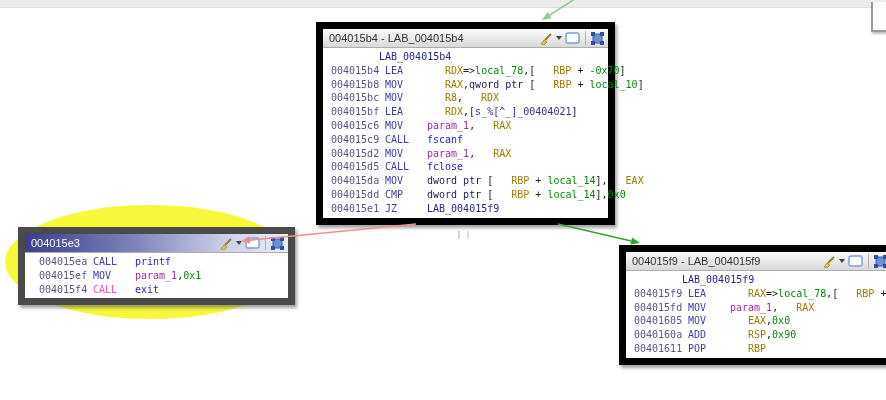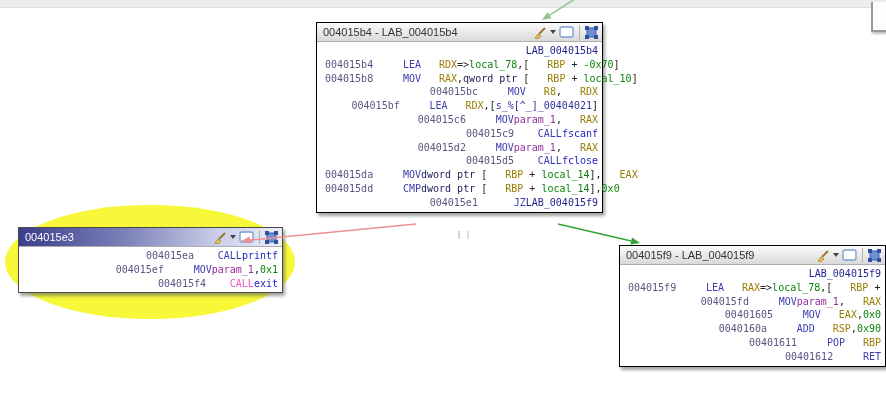--- a/index.html
+++ b/index.html
@@ -8,36 +8,36 @@
 
   .top-strip{position:absolute;left:0;top:0;width:886px;height:7px;background:#ececec;border-bottom:1px solid #dedede;}
   .partial-window-corner{position:absolute;right:0;top:2px;width:13px;height:28px;background:#fdfdfd;
     border-left:2px solid #9a9a9a;border-bottom:2px solid #9a9a9a;box-shadow:1px 2px 2px rgba(0,0,0,.25);}
 
   .highlight-ellipse{position:absolute;left:5px;top:205px;width:290px;height:114px;border-radius:50%;}
 
   .graph-artifact{position:absolute;left:458px;top:231px;width:7px;height:8px;
     border-left:2px solid #c9c9c9;border-right:2px solid #d6d6d6;opacity:.8;}
 
-  .block{position:absolute;background:#fff;border:1px solid #000000;
+  .block{position:absolute;background:#fff;border:7px solid #000000;
     box-shadow:2px 3px 3px rgba(90,90,90,.55);}
   .block.focused{border-color:#4a4a4a;}
 
   .titlebar{height:19px;display:flex;align-items:center;
     background:linear-gradient(#fbfbfb,#d9d9d9);border-bottom:1px solid #adadad;
     padding:0 4px 0 6px;box-sizing:border-box;}
   .block.focused .titlebar{background:linear-gradient(90deg,var(--titlebar-focused-start) 0%,#7a80b8 40%,#c9cde8 75%,var(--titlebar-focused-end) 100%);}
   .title-text{font-size:11px;color:#333;flex:1 1 auto;white-space:nowrap;overflow:hidden;}
   .block.focused .title-text{color:#fff;}
   .tb-icons{display:flex;align-items:center;gap:3px;flex:0 0 auto;}
   .tb-btn{display:flex;align-items:center;justify-content:center;cursor:pointer;}
   .caret{width:0;height:0;border-left:3px solid transparent;border-right:3px solid transparent;border-top:4px solid #444;}
   .tb-sep{width:1px;height:14px;background:#b0b0b0;margin:0 2px;}
 
-  .block-body{padding:2px 4px 2px 8px;box-sizing:border-box;text-align:right;}
+  .block-body{padding:2px 4px 2px 8px;box-sizing:border-box;}
   .row{height:13.8px;line-height:13.8px;white-space:nowrap;
     font-family:"DejaVu Sans Mono","Liberation Mono",monospace;font-size:10px;color:var(--plain);}
   .row .addr{display:inline-block;width:48px;margin-right:6px;color:var(--addr);}
   .row .mn{display:inline-block;width:42px;color:var(--mn);}
   .row .mn.t-pink{color:var(--mn-pink);}
   .row.hdr{text-indent:48px;color:var(--lab);}
   .t-p{color:var(--plain);} .t-reg{color:var(--reg);padding-left:18px;} .t-var{color:var(--var);}
   .t-param{color:var(--param);} .t-fn{color:var(--fn);} .t-lab{color:var(--lab);}
   .t-str{color:var(--str);} .t-kw{color:var(--kw);}
   .cursor{display:inline-block;width:2px;height:10px;background:var(--cursor);
@@ -168,21 +168,20 @@
         </span>
       </span>
     </div>
     <div class="block-body" style="padding-left: 8px;">
         <div class="row hdr">LAB_004015f9</div>
         <div class="row"><span class="addr">004015f9</span><span class="mn">LEA</span><span><span class="t-reg">RAX</span><span class="t-p">=&gt;</span><span class="t-var">local_78</span><span class="t-p">,[</span><span class="t-reg">RBP</span><span class="t-p"> + </span><span class="t-var">-0x70</span><span class="t-p">]</span></span></div>
         <div class="row"><span class="addr">004015fd</span><span class="mn">MOV</span><span><span class="t-param">param_1</span><span class="t-p">,</span><span class="t-reg">RAX</span></span></div>
         <div class="row"><span class="addr">00401605</span><span class="mn">MOV</span><span><span class="t-reg">EAX</span><span class="t-p">,</span><span class="t-var">0x0</span></span></div>
         <div class="row"><span class="addr">0040160a</span><span class="mn">ADD</span><span><span class="t-reg">RSP</span><span class="t-p">,</span><span class="t-var">0x90</span></span></div>
         <div class="row"><span class="addr">00401611</span><span class="mn">POP</span><span><span class="t-reg">RBP</span></span></div>
-        <div class="row"><span class="addr">00401612</span><span class="mn">RET</span><span></span></div>
       </div>
   </div>
 
   <div class="graph-artifact"></div>
 
   <svg id="edges">
       <line x1="578" y1="-3" x2="549.5842663383092" y2="15.154496506080193" stroke="#90c890" stroke-width="1.6"></line>
       <polygon points="542,20 547.6460649407413,12.120789970756489 551.5224677358772,18.188203041403895" fill="#90c890"></polygon>
       <line x1="416" y1="224" x2="249.957832900088" y2="240.12981051827717" stroke="#ef8f8f" stroke-width="1.6"></line>
       <polygon points="241,241 249.60975710739885,236.54667735824196 250.30590869277714,243.71294367831237" fill="#ef8f8f"></polygon>

